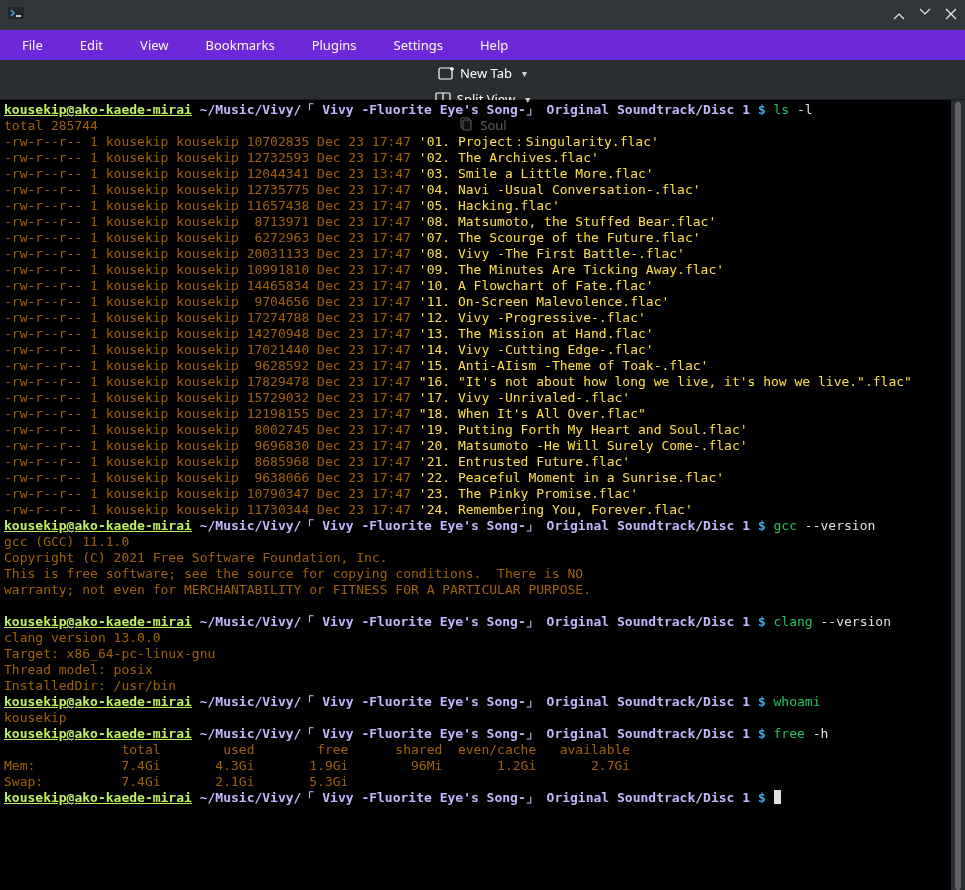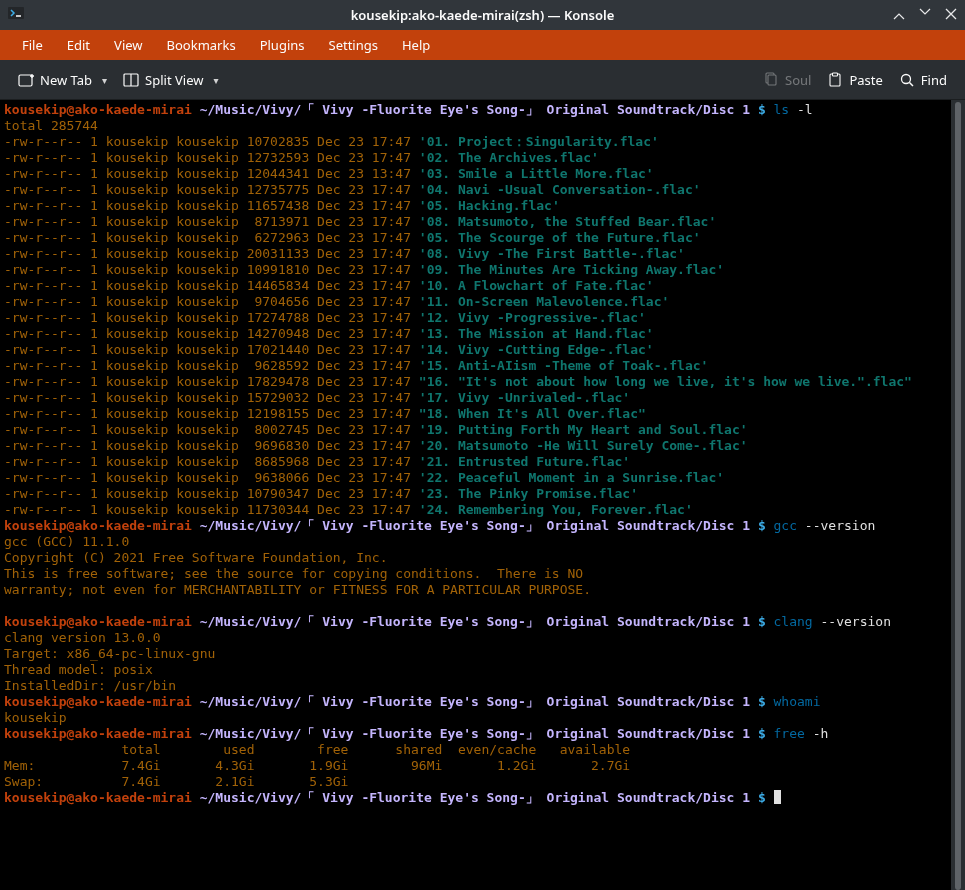--- a/index.html
+++ b/index.html
@@ -20,33 +20,34 @@
   .titlebar .title {
     position: absolute; left: 50%; transform: translateX(-50%);
     font-weight: 600; font-size: 13px;
   }
   .titlebar .win-buttons {
     margin-left: auto; display: flex; gap: 14px; align-items: center;
   }
   .titlebar .win-buttons span { cursor: pointer; font-size: 13px; opacity: .9; }
   
   .menubar {
-    height: 30px; background: #c2410c;
+    height: 30px; background: #6d28d9;
     display: flex; align-items: center;
-    padding: 0 10px; gap: 0;
+    padding: 0 10px; gap: 13px;
   }
   .menubar .menu-item {
     padding: 6px 12px; cursor: pointer; font-size: 13px;
   }
   
   .toolbar {
     height: 40px; background: #2a2e32;
     display: flex; align-items: center;
     padding: 0 10px;
     border-bottom: 1px solid #1b1e20;
+    flex-direction: column;
   }
   .tool-btn {
     display: flex; align-items: center; gap: 6px;
     padding: 4px 8px; cursor: pointer; font-size: 13px;
     border-radius: 3px;
   }
   .tool-btn.disabled { opacity: .35; cursor: default; }
   .toolbar .spacer { flex: 1; }
   .tool-btn .chev { font-size: 10px; margin-left: 4px; opacity: .8; }
   .ico { display: inline-flex; width: 16px; height: 16px; align-items: center; justify-content: center; }
@@ -56,26 +57,26 @@
   }
   .terminal {
     flex: 1;
     font-family: "DejaVu Sans Mono","Liberation Mono",monospace;
     font-size: 13px; line-height: 16px;
     padding: 2px 4px 4px 4px;
     white-space: pre; color: #e0e0e0;
     overflow: hidden;
   }
   
-  .t-prompt { color: #c2410c; font-weight: bold; }
+  .t-prompt { color: #bef264; font-weight: bold; text-decoration: underline; }
   .t-path   { color: #c4b5fd; font-weight: bold; }
   .t-dollar { color: #3daee9; font-weight: bold; }
-  .t-cmd    { color: #0369a1; }
+  .t-cmd    { color: #22c55e; }
   .t-arg    { color: #e0e0e0; }
-  .t-file   { color: #0f766e; font-weight: bold; }
+  .t-file   { color: #fde047; }
   .t-output { color: #a16207; }
   .t-cursor { display:inline-block; width:7px; height:14px; background:#e0e0e0; vertical-align:-2px; }
   .scrollbar {
     width: 14px; background: #2a2e32;
     display: flex; justify-content: center; padding-top: 2px;
   }
   .scrollbar .thumb {
     width: 6px; height: 100%; background: #5f6368; border-radius: 3px;
   }
 </style>
@@ -83,21 +84,20 @@
 <body>
 
 <div class="titlebar">
   <span class="icon">
     <svg width="16" height="16" viewBox="0 0 16 16">
         <rect x="0" y="2" width="16" height="12" rx="1" fill="#232629"></rect>
         <path d="M3 5l3 3-3 3" stroke="#3daee9" stroke-width="1.5" fill="none"></path>
         <path d="M8 11h5" stroke="#fcfcfc" stroke-width="1.5"></path>
       </svg>
   </span>
-  <span class="title">kousekip:ako-kaede-mirai(zsh) — Konsole</span>
   <div class="win-buttons">
     <span><svg width="12" height="12" viewBox="0 0 12 12">
           <path d="M1 11 L6 6 L11 11" stroke="#fcfcfc" stroke-width="1.2" fill="none"></path>
         </svg></span>
     <span><svg width="12" height="12" viewBox="0 0 12 12">
           <path d="M1 1 L6 6 L11 1" stroke="#fcfcfc" stroke-width="1.2" fill="none"></path>
         </svg></span>
     <span><svg width="12" height="12" viewBox="0 0 12 12">
           <path d="M1 1 L11 11 M11 1 L1 11" stroke="#fcfcfc" stroke-width="1.3"></path>
         </svg></span>
@@ -168,21 +168,21 @@
 
 <div class="terminal-wrap">
   <div class="terminal" id="terminal"><span class="t-prompt">kousekip@ako-kaede-mirai</span> <span class="t-path">~/Music/Vivy/「 Vivy -Fluorite Eye's Song-」 Original Soundtrack/Disc 1</span> <span class="t-dollar">$</span> <span class="t-cmd">ls</span> <span class="t-arg">-l</span>
 <span class="t-output">total 285744</span>
 <span class="t-output">-rw-r--r-- 1 kousekip kousekip 10702835 Dec 23 17:47 </span><span class="t-file">'01. Project：Singularity.flac'</span>
 <span class="t-output">-rw-r--r-- 1 kousekip kousekip 12732593 Dec 23 17:47 </span><span class="t-file">'02. The Archives.flac'</span>
 <span class="t-output">-rw-r--r-- 1 kousekip kousekip 12044341 Dec 23 13:47 </span><span class="t-file">'03. Smile a Little More.flac'</span>
 <span class="t-output">-rw-r--r-- 1 kousekip kousekip 12735775 Dec 23 17:47 </span><span class="t-file">'04. Navi -Usual Conversation-.flac'</span>
 <span class="t-output">-rw-r--r-- 1 kousekip kousekip 11657438 Dec 23 17:47 </span><span class="t-file">'05. Hacking.flac'</span>
 <span class="t-output">-rw-r--r-- 1 kousekip kousekip  8713971 Dec 23 17:47 </span><span class="t-file">'08. Matsumoto, the Stuffed Bear.flac'</span>
-<span class="t-output">-rw-r--r-- 1 kousekip kousekip  6272963 Dec 23 17:47 </span><span class="t-file">'05. The Scourge of the Future.flac'</span>
+<span class="t-output">-rw-r--r-- 1 kousekip kousekip  6272963 Dec 23 17:47 </span><span class="t-file">'07. The Scourge of the Future.flac'</span>
 <span class="t-output">-rw-r--r-- 1 kousekip kousekip 20031133 Dec 23 17:47 </span><span class="t-file">'08. Vivy -The First Battle-.flac'</span>
 <span class="t-output">-rw-r--r-- 1 kousekip kousekip 10991810 Dec 23 17:47 </span><span class="t-file">'09. The Minutes Are Ticking Away.flac'</span>
 <span class="t-output">-rw-r--r-- 1 kousekip kousekip 14465834 Dec 23 17:47 </span><span class="t-file">'10. A Flowchart of Fate.flac'</span>
 <span class="t-output">-rw-r--r-- 1 kousekip kousekip  9704656 Dec 23 17:47 </span><span class="t-file">'11. On-Screen Malevolence.flac'</span>
 <span class="t-output">-rw-r--r-- 1 kousekip kousekip 17274788 Dec 23 17:47 </span><span class="t-file">'12. Vivy -Progressive-.flac'</span>
 <span class="t-output">-rw-r--r-- 1 kousekip kousekip 14270948 Dec 23 17:47 </span><span class="t-file">'13. The Mission at Hand.flac'</span>
 <span class="t-output">-rw-r--r-- 1 kousekip kousekip 17021440 Dec 23 17:47 </span><span class="t-file">'14. Vivy -Cutting Edge-.flac'</span>
 <span class="t-output">-rw-r--r-- 1 kousekip kousekip  9628592 Dec 23 17:47 </span><span class="t-file">'15. Anti-AIism -Theme of Toak-.flac'</span>
 <span class="t-output">-rw-r--r-- 1 kousekip kousekip 17829478 Dec 23 17:47 </span><span class="t-file">"16. "It's not about how long we live, it's how we live.".flac"</span>
 <span class="t-output">-rw-r--r-- 1 kousekip kousekip 15729032 Dec 23 17:47 </span><span class="t-file">'17. Vivy -Unrivaled-.flac'</span>

